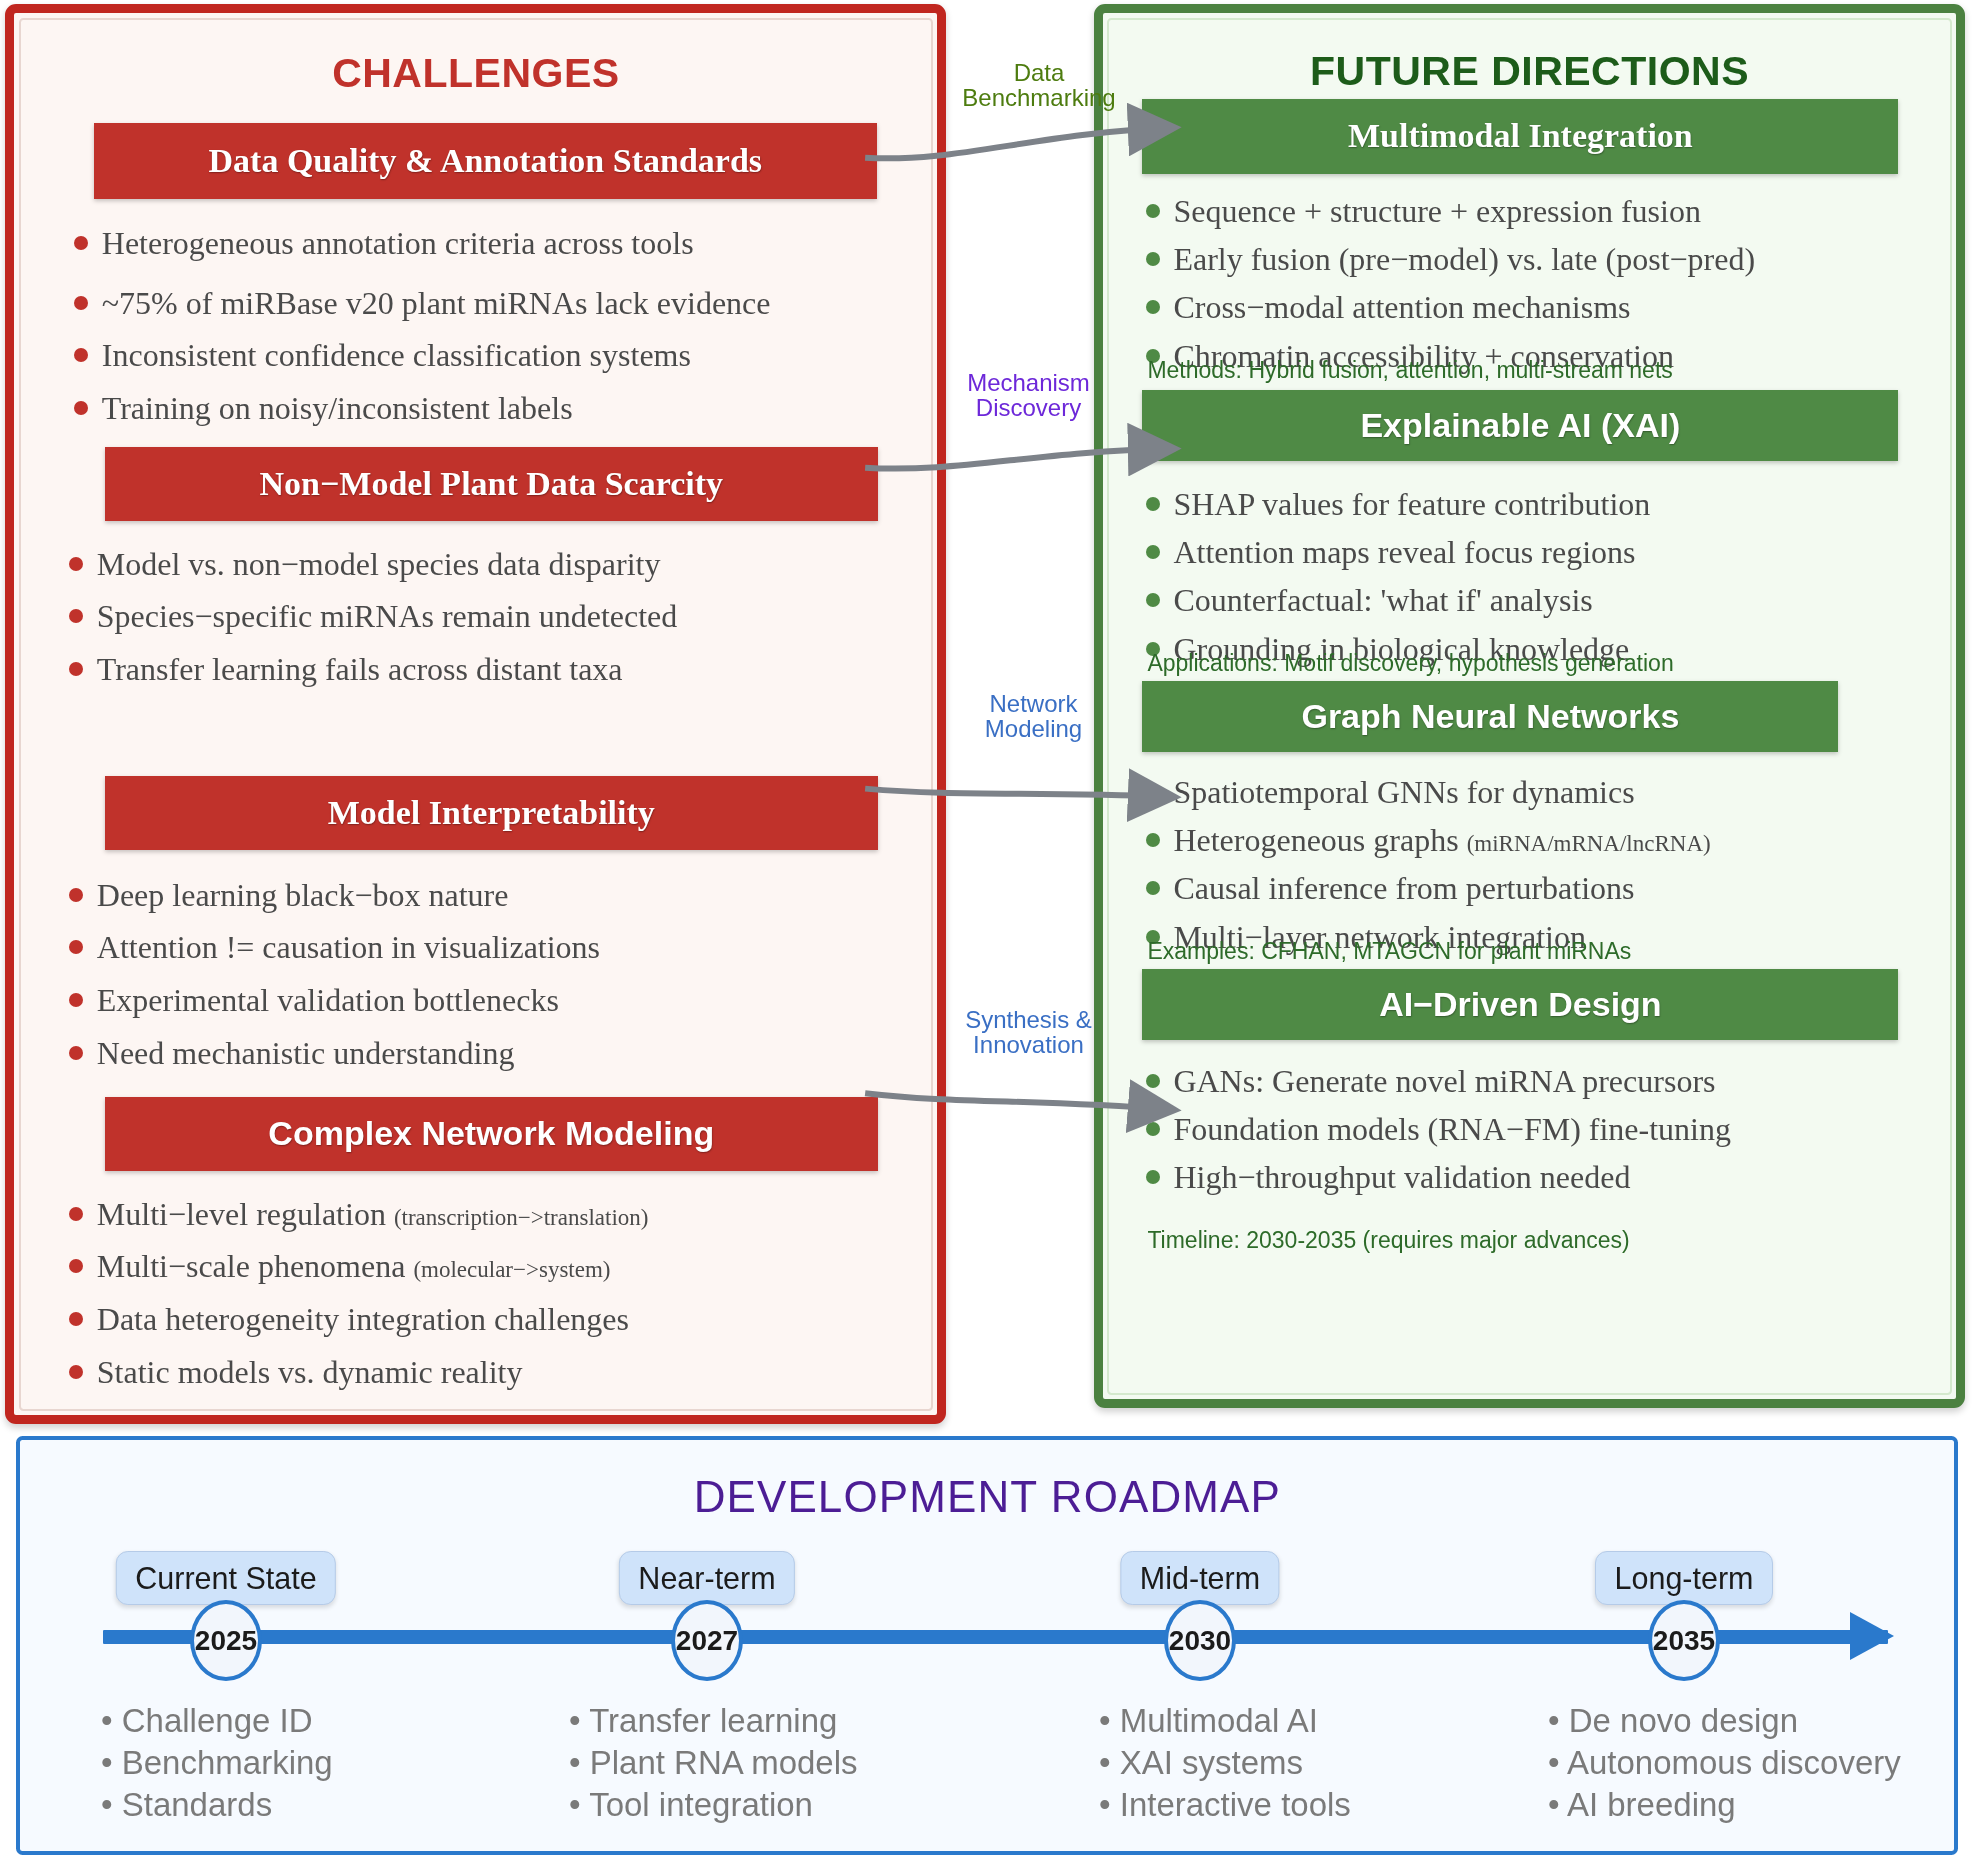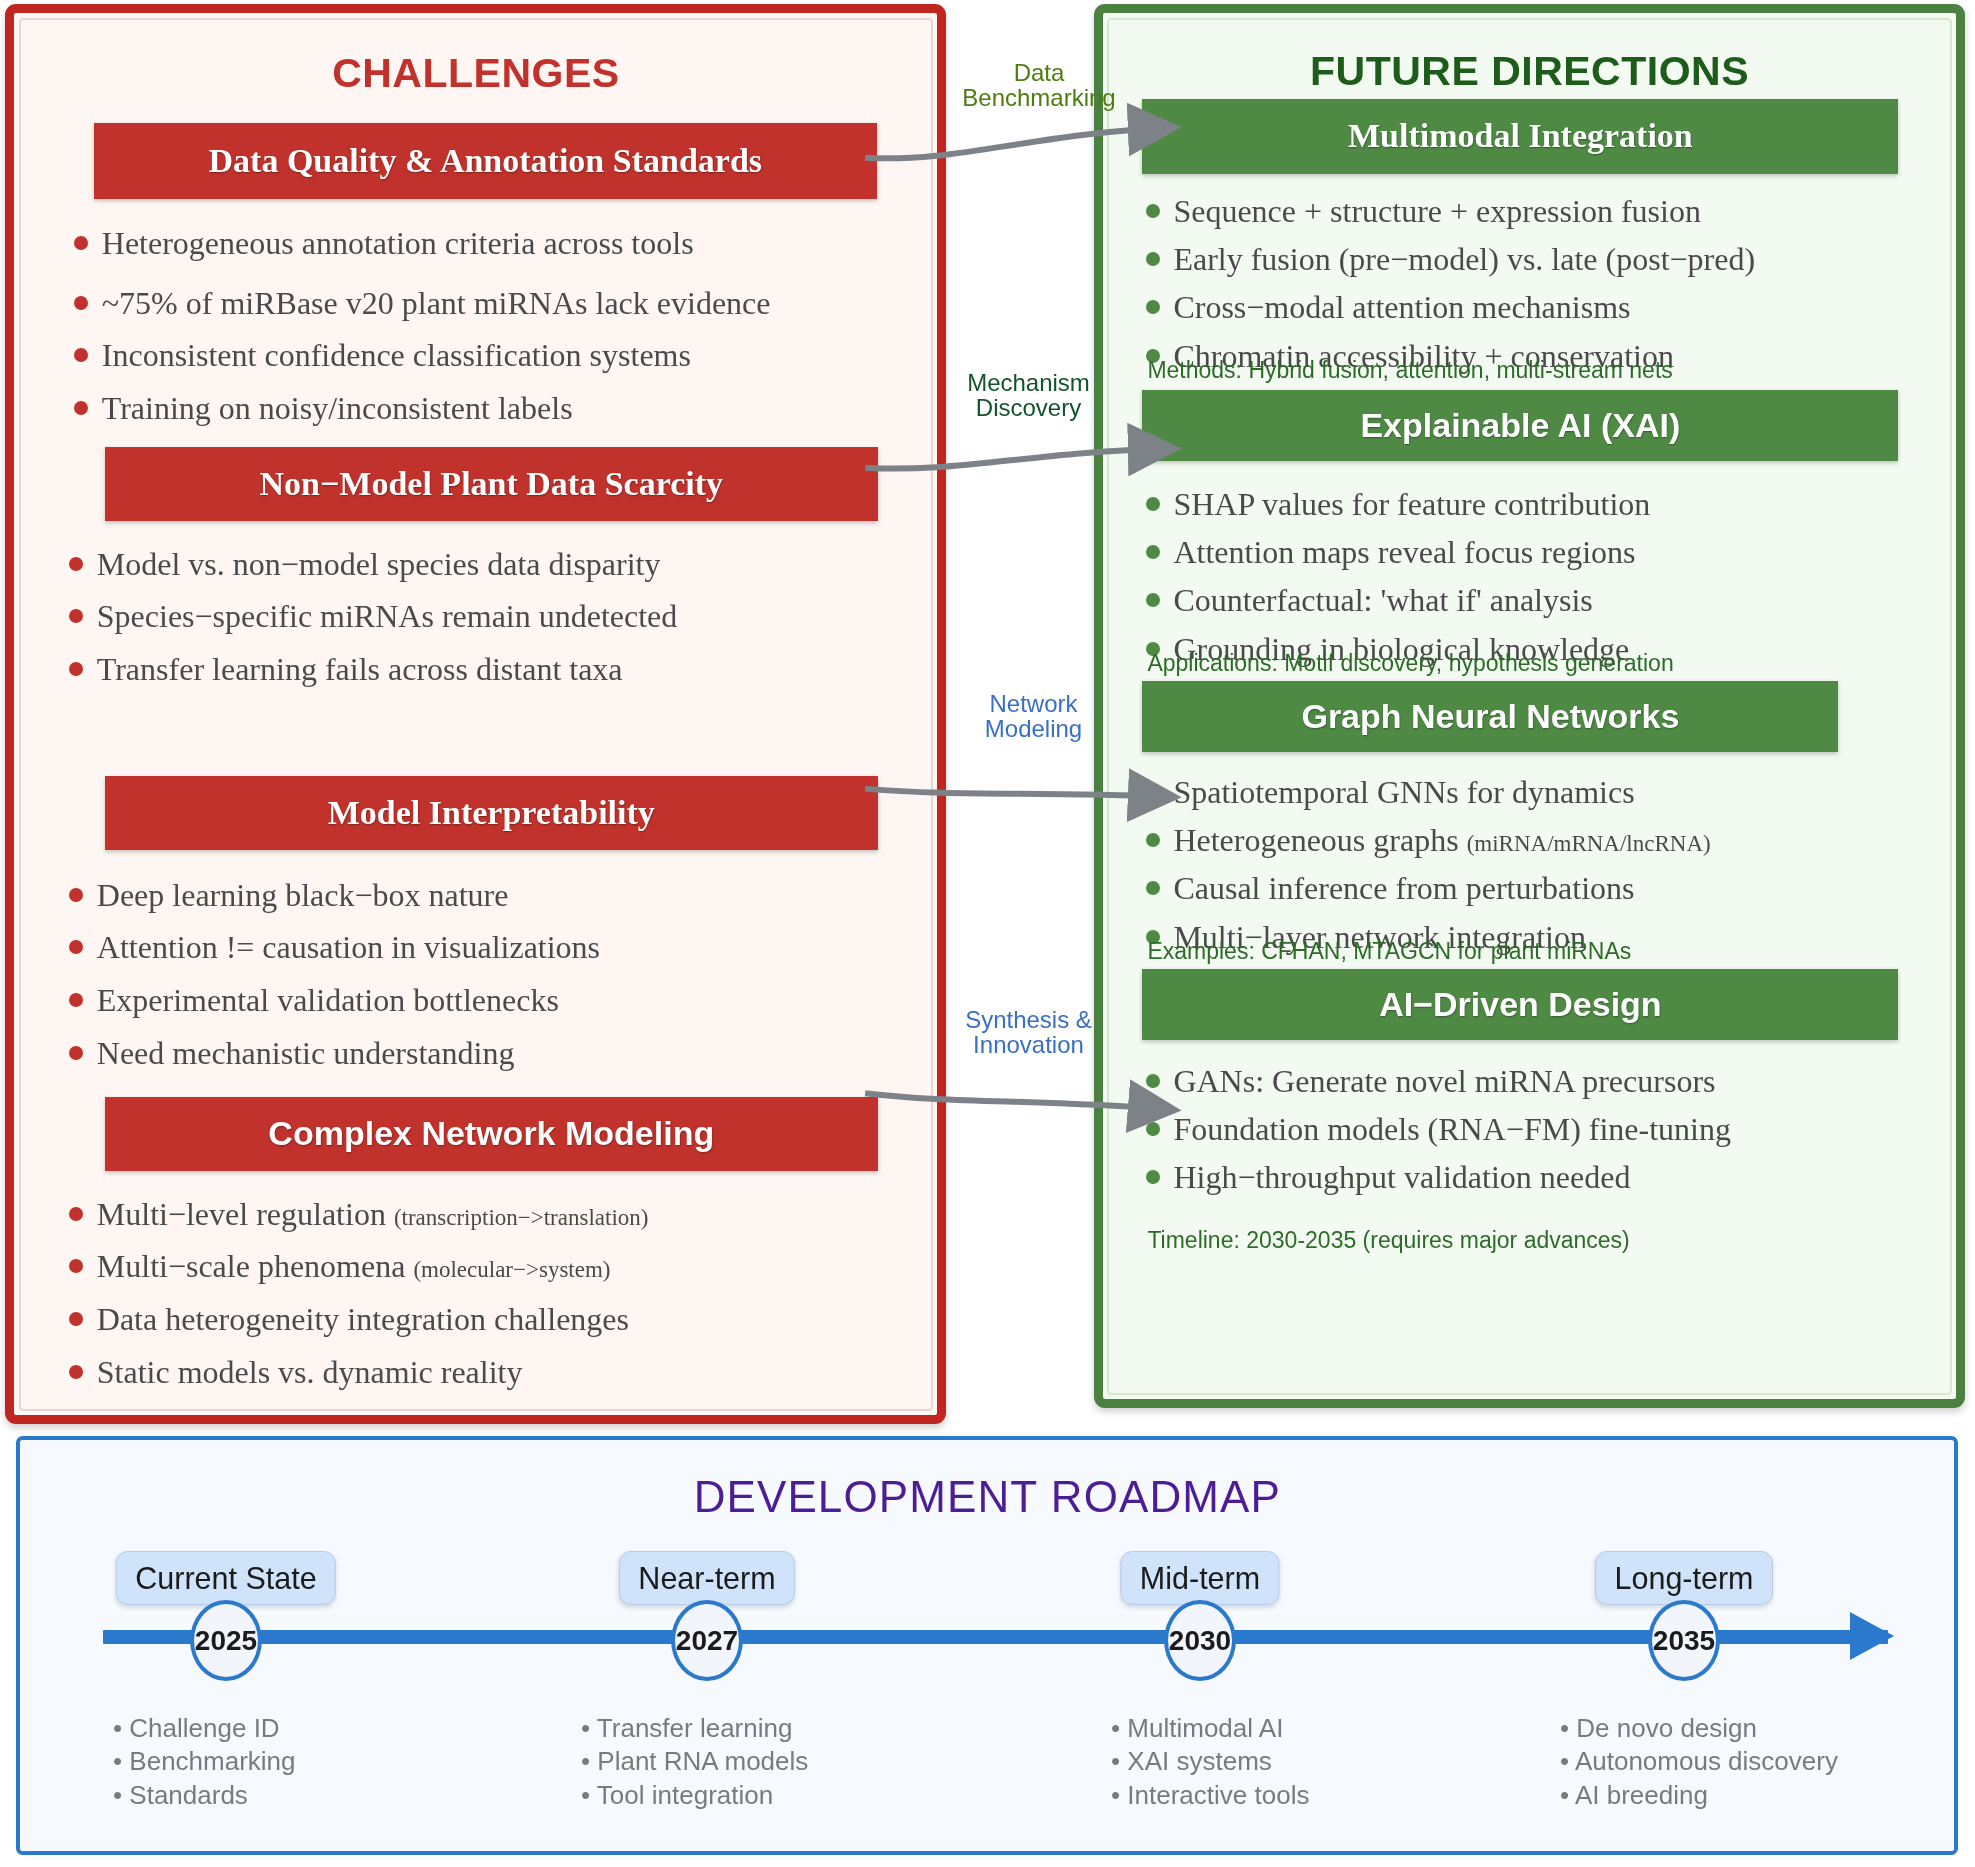--- a/index.html
+++ b/index.html
@@ -123,23 +123,23 @@
   }
   .rm-circle{
     position:absolute;transform:translateX(-50%);
     width:64px;height:73px;border-radius:50%;
     background:#f2f6fc;border:4.4px solid #2a79cc;
     display:flex;align-items:center;justify-content:center;
     font-family:"Liberation Sans",sans-serif;
     font-size:28px;font-weight:bold;color:#1b1b1b;
   }
   .rm-items{
-    position:absolute;list-style:none;margin:12px;padding:0;
-    font-family:"Liberation Sans",sans-serif;
-    font-size:26px;line-height:1.28;color:#7a7a7a;white-space:nowrap;
+    position:absolute;list-style:none;margin:0;padding:0;
+    font-family:"Liberation Sans",sans-serif;
+    font-size:33px;line-height:1.28;color:#7a7a7a;white-space:nowrap;
   }
   .rm-items li:before{content:"\2022  ";}
 </style>
 </head>
 <body>
 
 <div class="panel" id="challenges-panel">
   <div id="challenges-inner">
     <div class="panel-title" id="challenges-title">CHALLENGES</div>
 
@@ -242,21 +242,21 @@
   <path d="M1590,290 C1760,300 1900,245 2150,235" stroke="#7d8289" stroke-width="11" fill="none" marker-end="url(#ah)"></path>
   <path d="M1590,860 C1760,870 1900,830 2150,825" stroke="#7d8289" stroke-width="11" fill="none" marker-end="url(#ah)"></path>
   <path d="M1590,1450 C1760,1465 1900,1455 2150,1465" stroke="#7d8289" stroke-width="11" fill="none" marker-end="url(#ah)"></path>
   <path d="M1590,2010 C1760,2030 1900,2020 2150,2040" stroke="#7d8289" stroke-width="11" fill="none" marker-end="url(#ah)"></path>
 </svg>
 
 <div class="conn-label" style="left:952px;top:60px;width:174px;color:#4d7c0f;">
   <div>Data</div>
   <div>Benchmarking</div>
 </div>
-<div class="conn-label" style="left:925px;top:370px;width:207px;color:#14532d;">
+<div class="conn-label" style="left:925px;top:370px;width:207px;color:#6d28d9;">
   <div>Mechanism</div>
   <div>Discovery</div>
 </div>
 <div class="conn-label" style="left:941px;top:691px;width:185px;color:#3a6fc4;">
   <div>Network</div>
   <div>Modeling</div>
 </div>
 <div class="conn-label" style="left:925px;top:1007px;width:207px;color:#3a6fc4;">
   <div>Synthesis &amp;</div>
   <div>Innovation</div>

